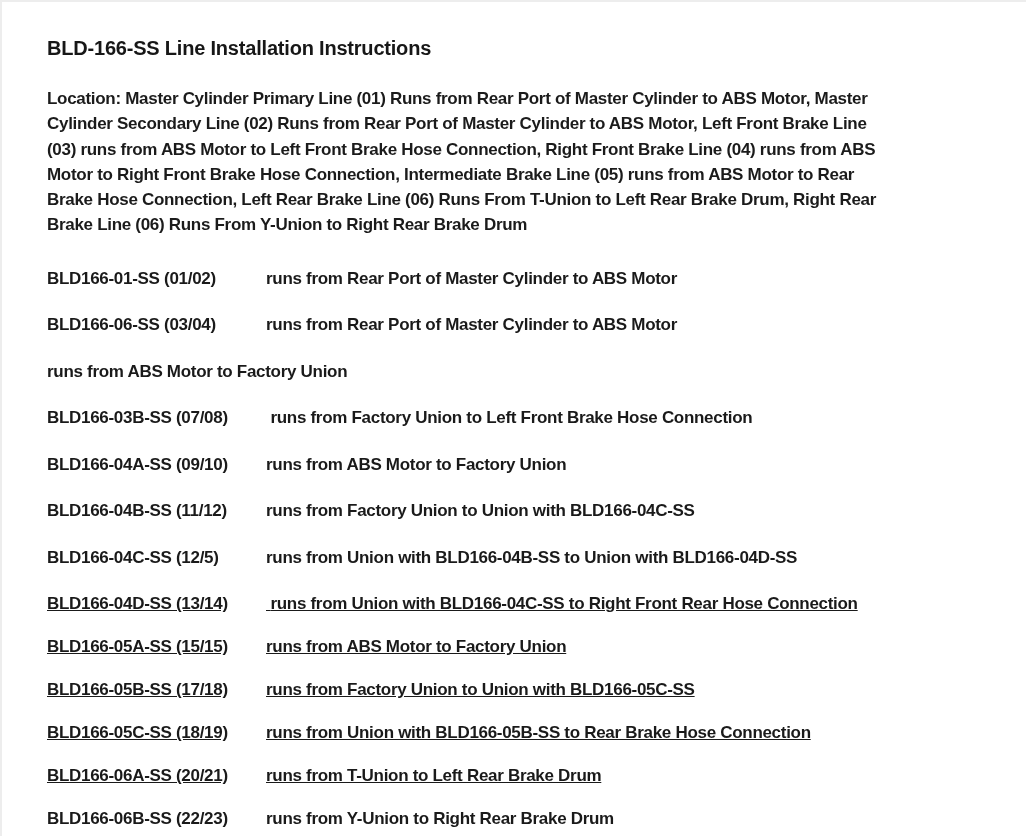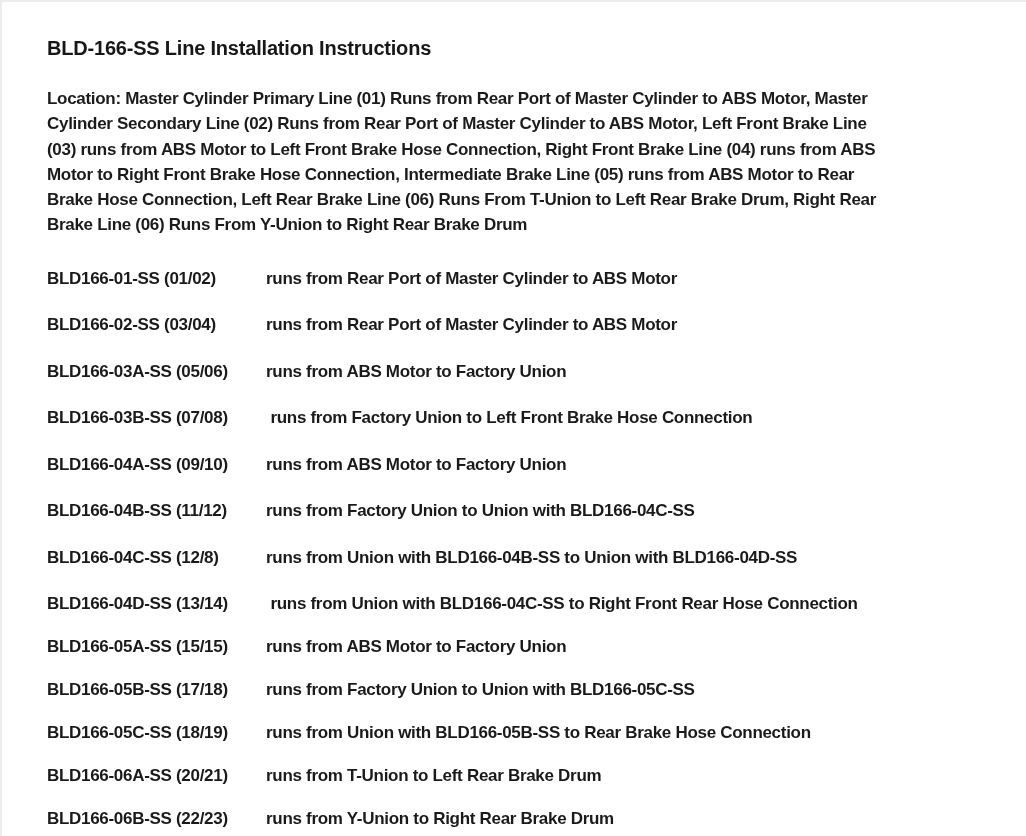--- a/index.html
+++ b/index.html
@@ -34,21 +34,21 @@
   }
   .rows { margin-top: 30px; }
   .row {
     display: flex;
     font-size: 17px;
     line-height: 21px;
     letter-spacing: -0.3px;
     margin-bottom: 25.5px;
     align-items: flex-end;
   }
-  .row.tight { margin-bottom: 22px; }
+  .row.tight { margin-bottom: 22px; text-decoration: underline; }
   .row:last-child { margin-bottom: 8px; }
   .part {
     flex: none;
     width: 219px;
     white-space: pre;
   }
   .desc {
     white-space: pre-wrap;
   }
 </style>
@@ -67,46 +67,45 @@
 Brake Line (06) Runs From Y-Union to Right Rear Brake Drum</p>
 
   <div class="rows">
 
     <div class="row">
       <span class="part">BLD166-01-SS (01/02)</span>
       <span class="desc">runs from Rear Port of Master Cylinder to ABS Motor</span>
     </div>
 
     <div class="row">
-      <span class="part">BLD166-02-SS (03/04)</span>
+      <span class="part">BLD166-06-SS (03/04)</span>
       <span class="desc">runs from Rear Port of Master Cylinder to ABS Motor</span>
     </div>
 
     <div class="row">
-      <span class="part">BLD166-03A-SS (05/06)</span>
       <span class="desc">runs from ABS Motor to Factory Union</span>
     </div>
 
     <div class="row">
       <span class="part">BLD166-03B-SS (07/08)</span>
       <span class="desc"> runs from Factory Union to Left Front Brake Hose Connection</span>
     </div>
 
     <div class="row">
       <span class="part">BLD166-04A-SS (09/10)</span>
       <span class="desc">runs from ABS Motor to Factory Union</span>
     </div>
 
     <div class="row">
       <span class="part">BLD166-04B-SS (11/12)</span>
       <span class="desc">runs from Factory Union to Union with BLD166-04C-SS</span>
     </div>
 
     <div class="row">
-      <span class="part">BLD166-04C-SS (12/8)</span>
+      <span class="part">BLD166-04C-SS (12/5)</span>
       <span class="desc">runs from Union with BLD166-04B-SS to Union with BLD166-04D-SS</span>
     </div>
 
     <div class="row tight">
       <span class="part">BLD166-04D-SS (13/14)</span>
       <span class="desc"> runs from Union with BLD166-04C-SS to Right Front Rear Hose Connection</span>
     </div>
 
     <div class="row tight">
       <span class="part">BLD166-05A-SS (15/15)</span>

